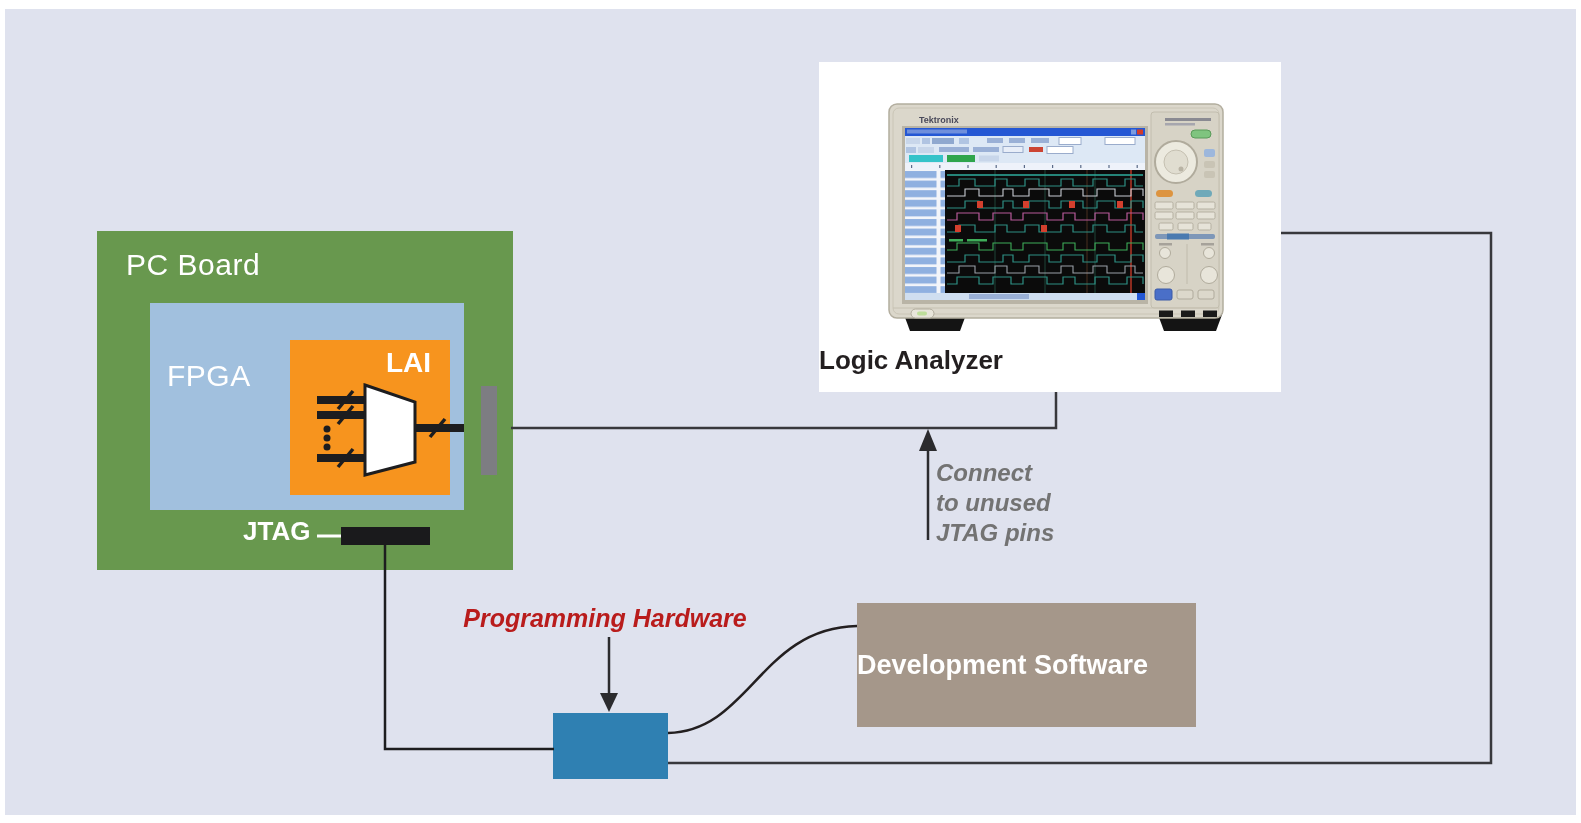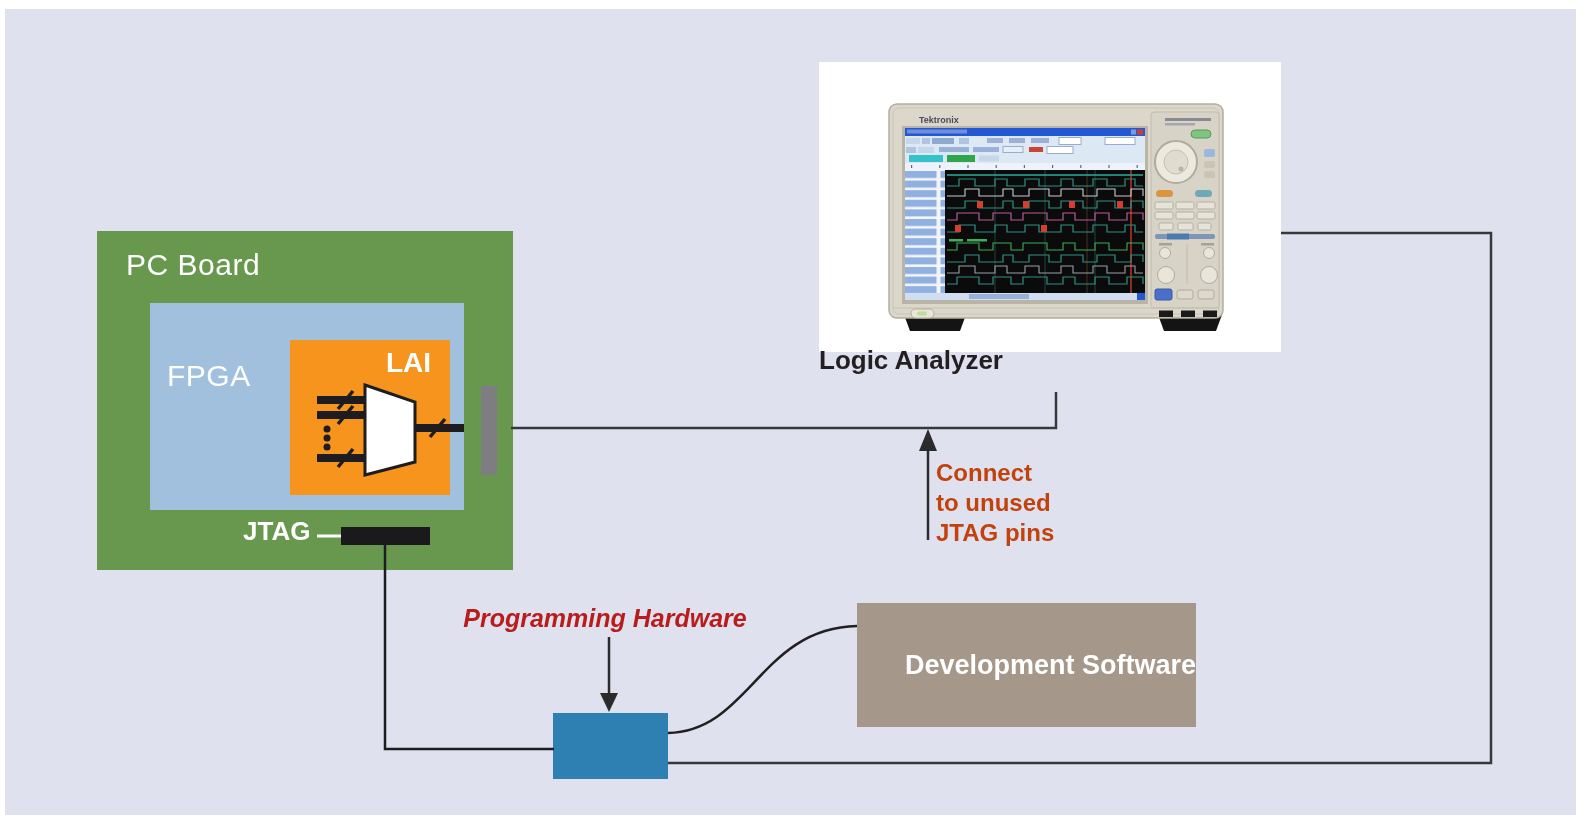--- a/index.html
+++ b/index.html
@@ -13,29 +13,29 @@
   .lai{left:290px;top:340px;width:160px;height:155px;background:#f7941e;}
   .pins-connector{left:481px;top:386px;width:16px;height:89px;background:#7d7d82;}
   .jtag-connector{left:341px;top:527px;width:89px;height:18px;background:#1a1a1c;}
   .lbl{position:absolute;color:#ffffff;white-space:nowrap;}
   .lbl-regular{font-weight:400;font-size:30px;letter-spacing:0.5px;}
   .lbl-bold{font-weight:700;text-align:right;}
   .pc-board-label{left:126px;top:248px;}
   .fpga-label{left:167px;top:319px;margin-top:40px;}
   .lai-label{left:386px;top:347px;font-size:28px;}
   .jtag-label{left:243px;top:516px;font-size:26px;}
-  .photo-card{left:819px;top:62px;width:462px;height:290px;background:#ffffff;}
+  .photo-card{left:819px;top:62px;width:462px;height:330px;background:#ffffff;}
   .la-caption{position:absolute;left:0;top:283px;width:100%;text-align:left;
               color:#231f20;font-weight:700;font-size:26px;}
-  .connect-note{left:936px;top:458px;color:#c2410c;font-weight:700;font-size:24px;line-height:30px;}
+  .connect-note{left:936px;top:458px;color:#737373;font-weight:700;font-size:24px;line-height:30px;font-style:italic;}
   .prog-hw-label{left:430px;top:604px;width:350px;text-align:center;color:#b91c1c;
                  font-weight:700;font-size:25px;font-style:italic;}
   .prog-hw-box{left:553px;top:713px;width:115px;height:66px;background:#2f80b2;}
   .dev-sw-box{left:857px;top:603px;width:339px;height:124px;background:#a5978a;
-              display:flex;align-items:center;justify-content:flex-end;}
+              display:flex;align-items:center;justify-content:flex-start;}
   .dev-sw-label{color:#ffffff;font-weight:700;font-size:27px;}
   #overlay{position:absolute;left:0;top:0;z-index:5;pointer-events:none;}
   .z1{z-index:1}.z2{z-index:2}.z3{z-index:3}
 </style>
 </head>
 <body>
 
 <div id="stage">
 
   <div class="canvas"></div>

